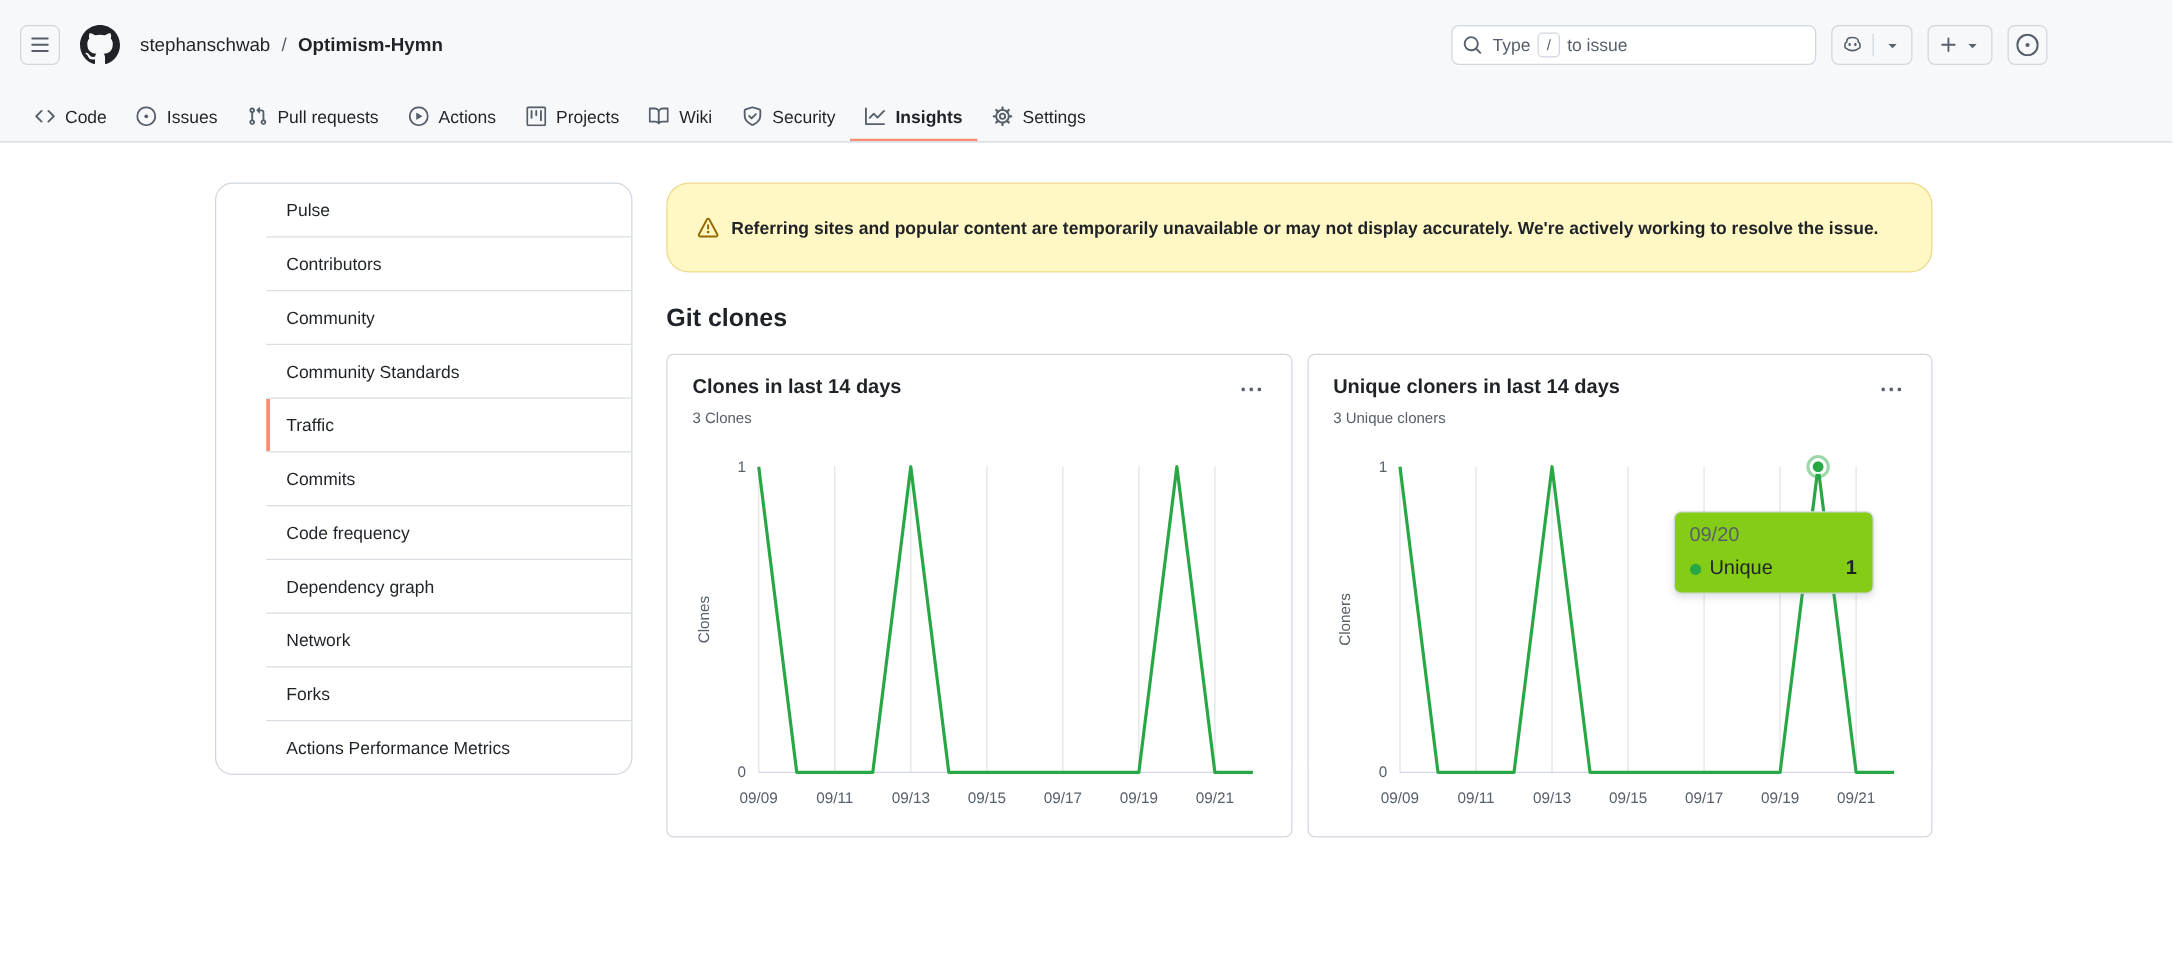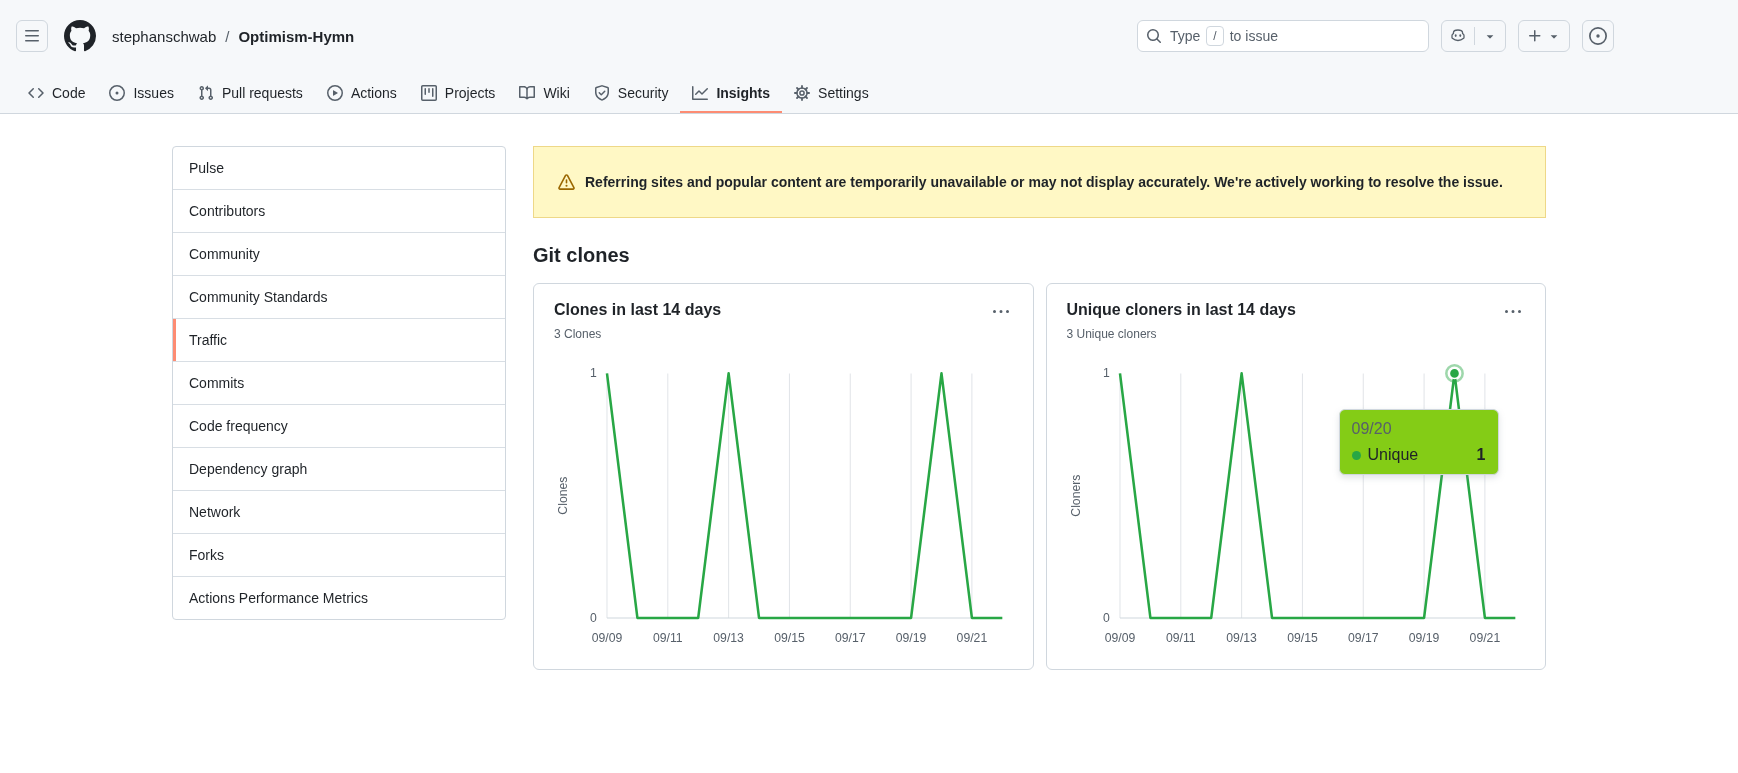--- a/index.html
+++ b/index.html
@@ -19,21 +19,21 @@
   }
   .icon-btn {
     width:32px; height:32px; border:1px solid #d0d7de; border-radius:6px;
     background:transparent; color:#57606a;
     display:flex; align-items:center; justify-content:center; cursor:pointer; flex-shrink:0;
   }
   .logo-link { color:#1f2328; margin:0 8px; display:flex; align-items:center; }
   .crumb { display:flex; align-items:center; gap:9px; font-size:15px; white-space:nowrap; }
   .crumb .sep { color:#57606a; }
   .crumb .repo { font-weight:700; }
-  .header-right { margin-left:auto; margin-right:108px; display:flex; align-items:center; gap:12px; }
+  .header-right { margin-left:auto; margin-right:84px; display:flex; align-items:center; gap:12px; }
   .search-box {
     width:292px; height:32px; background:#fff; border:1px solid #d0d7de; border-radius:6px;
     display:flex; align-items:center; gap:8px; padding:0 8px; color:#57606a; cursor:text;
   }
   .search-text { display:flex; align-items:center; gap:6px; font-size:14px; }
   .slash-key {
     border:1px solid #d0d7de; border-radius:4px; padding:0 6px; font-size:12px;
     line-height:18px; font-family:inherit; color:#57606a; background:#fff;
   }
   .btn-group {
@@ -51,32 +51,32 @@
   .tab {
     display:flex; align-items:center; gap:8px; padding:0 12px;
     font-size:14px; color:#1f2328; cursor:pointer; position:relative;text-align:right;
   }
   .tab .octicon { color:#57606a; display:flex; }
   .tab.active { box-shadow: inset 0 -2px 0 #fd8c73; font-weight:600; }
 
   
   .content { width:1374px; margin-left:172px; padding-top:32px; display:flex; gap:27px; align-items:flex-start; }
 
-  .side-nav { width:334px; border:1px solid #d0d7de; border-radius:4px; background:#fff; overflow:hidden; flex-shrink:0; }
+  .side-nav { width:334px; border:1px solid #d0d7de; border-radius:14px; background:#fff; overflow:hidden; flex-shrink:0;padding-left:40px; }
   .side-item {
     display:block; padding:11px 16px; font-size:14px; color:#1f2328;
     border-top:1px solid #d8dee4; cursor:pointer; line-height:20px;
   }
   .side-item:first-child { border-top:none; }
   .side-item.active { box-shadow: inset 3px 0 0 #fd8c73; }
 
   .main-col { flex:1; min-width:0; }
 
   .banner {
-    background:#fff8c5; border:1px solid rgba(212,167,44,.4); border-radius:0;
+    background:#fff8c5; border:1px solid rgba(212,167,44,.4); border-radius:18px;
     padding:24px; display:flex; gap:10px; align-items:flex-start;
     font-size:14px; font-weight:600; line-height:1.6; color:#1f2328;
   }
   .banner .octicon { color:#9a6700; flex-shrink:0; margin-top:3px; display:flex; }
 
   .section-title { font-size:20px; font-weight:600; margin:26px 0 16px; }
 
   .cards { display:flex; gap:12px; }
   .card {
     flex:1; min-width:0; background:#fff; border:1px solid #d0d7de; border-radius:6px;

